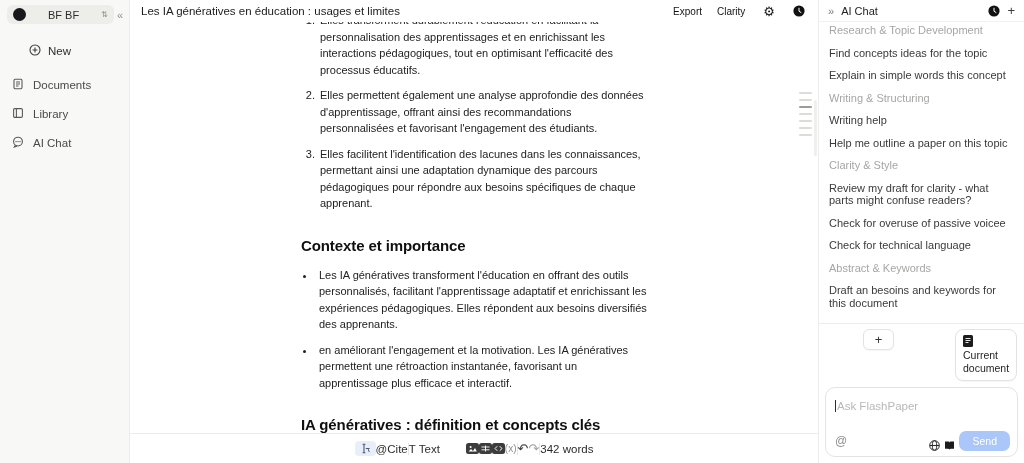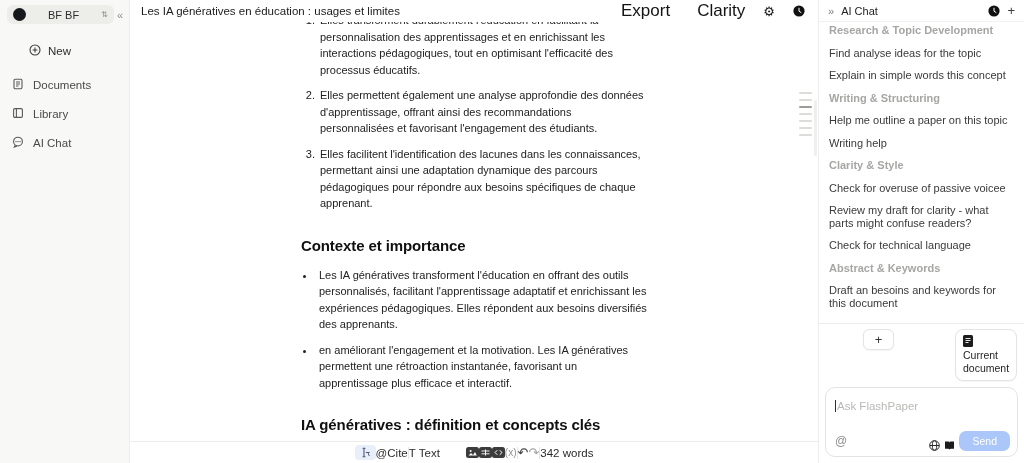--- a/index.html
+++ b/index.html
@@ -16,58 +16,58 @@
   .ws-switch { color:#8d8d8b; font-size:8px; line-height:1; }
   .collapse { margin-left:auto; color:#8f8f8d; font-size:11px; cursor:pointer; padding:2px 3px; }
   .new-row { display:flex; align-items:center; gap:7px; margin:20px 0 14px 22px; cursor:pointer; color:#2e2e2e; }
   .nav-item { display:flex; align-items:center; gap:9px; padding:6px 5px; border-radius:5px; cursor:pointer; color:#4a4a4a; margin-bottom:3px; }
   .nav-item svg, .new-row svg { flex-shrink:0; }
 
   
   .main { flex:1; display:flex; flex-direction:column; background:#fff; position:relative; min-width:0; }
   .main-topbar { height:22px; display:flex; align-items:center; padding:0 13px 0 11px; flex-shrink:0; }
   .doc-title { font-size:11.5px; color:#1c1c1c; flex:1; white-space:nowrap; overflow:hidden; }
-  .tb-action { font-size:17px; color:#141414; margin-left:27px; cursor:pointer; }
+  .tb-action { font-size:10px; color:#141414; margin-left:15px; cursor:pointer; }
   .tb-icon { margin-left:18px; cursor:pointer; display:flex; align-items:center; }
   .gear { font-size:13px; color:#1a1a1a; line-height:1; }
 
   .doc-area { flex:1; overflow:hidden; position:relative; }
   .doc-col { width:346px; margin:-10px auto 0; font-size:11px; line-height:16.5px; color:#222; }
   .doc-col ol { padding-left:17px; }
   .doc-col ol li { margin-bottom:9px; padding-left:2px; }
   .doc-col ul { padding-left:15px; list-style:disc; }
   .doc-col ul li { margin-bottom:9px; padding-left:3px; }
   .doc-col h2 { font-size:15px; font-weight:700; color:#101010; margin:24px 0 11px; line-height:20px; letter-spacing:-0.1px; }
 
   .outline-rail { position:absolute; right:6px; top:70px; display:flex; flex-direction:column; gap:5px; }
   .outline-rail .dash { width:13px; height:2px; background:#dcdcd9; border-radius:1px; }
   .outline-rail .dash.active { background:#9c9c9a; }
   .scroll-sliver { position:absolute; right:1px; top:78px; width:3px; height:56px; background:#efefed; border-radius:2px; }
 
   
-  .editor-toolbar { height:22px; border-top:1px solid #ececea; background:#fff; display:flex; align-items:center; justify-content:center; font-size:11.5px; color:#2e2e2e; flex-shrink:0; }
+  .editor-toolbar { height:30px; border-top:1px solid #ececea; background:#fff; display:flex; align-items:center; justify-content:center; font-size:11.5px; color:#2e2e2e; flex-shrink:0; }
   .sel-chip { background:#e9eefb; border-radius:4px; padding:2px 5px; display:flex; align-items:center; cursor:pointer; }
   .vdiv { width:1px; height:12px; background:#e6e6e4; }
   .tool { cursor:pointer; display:flex; align-items:center; gap:3px; }
   .mini-dark { display:flex; align-items:center; cursor:pointer; }
   .formula { color:#8f8f8f; font-size:10px; cursor:pointer; }
   .undo { color:#3f3f3f; font-size:13px; cursor:pointer; line-height:1; }
   .redo { color:#a5a5a5; font-size:13px; cursor:pointer; line-height:1; }
   .wordcount { color:#2b2b2b; }
   .gap-lg { width:26px; }
 
   
   .panel { width:206px; border-left:1px solid #ececea; background:#fff; display:flex; flex-direction:column; flex-shrink:0; }
   .panel-header { height:22px; border-bottom:1px solid #f1f1ef; display:flex; align-items:center; padding:0 9px; gap:7px; flex-shrink:0; }
   .panel-expand { color:#7a7a7a; font-size:11px; cursor:pointer; }
   .panel-title { font-size:11px; color:#222; flex:1; }
   .panel-plus { font-size:13px; color:#3c3c3c; cursor:pointer; line-height:1; }
   .prompt-spacer { flex:1; }
   .prompt-list { padding:0 10px 6px; font-size:11px; line-height:12.5px; }
-  .prompt-cat { color:#a6a6a4; margin-bottom:6px; padding:2px 0;font-weight:bold; }
+  .prompt-cat { color:#a6a6a4; margin-bottom:6px; padding:2px 0; }
   .prompt-item { color:#3a3a3a; margin-bottom:6px; padding:2px 0; cursor:pointer; border-radius:4px; }
   .composer-sep { border-top:1px solid #ececea; }
   .attach-row { display:flex; align-items:flex-start; justify-content:space-between; padding:5px 7px 2px 44px; }
   .add-context-btn { border:1px solid #e3e3e1; background:#fff; border-radius:6px; width:31px; height:21px; display:flex; align-items:center; justify-content:center; font-size:13px; color:#333; cursor:pointer; box-shadow:0 1px 1px rgba(0,0,0,.04); }
   .doc-chip { border:1px solid #e3e3e1; background:#fff; border-radius:8px; padding:5px 7px; width:62px; font-size:10.5px; line-height:13px; color:#1f1f1f; cursor:pointer; box-shadow:0 1px 1px rgba(0,0,0,.04); }
   .doc-chip svg { display:block; margin-bottom:2px; }
   .chat-input { margin:4px 6px 6px; border:1px solid #e3e3e1; border-radius:10px; height:74px; position:relative; padding:8px 9px; cursor:text; }
   .caret { display:inline-block; width:1px; height:12px; background:#2b2b2b; margin-right:1px; vertical-align:-2px; }
   .placeholder { color:#b8b8b6; font-size:11.5px; }
   .chat-input-row { position:absolute; left:9px; right:7px; bottom:5px; display:flex; align-items:center; }
@@ -218,28 +218,28 @@
             <path d="M6 3.2v3l2 1.3" stroke="#fff" stroke-width="1" fill="none" stroke-linecap="round"></path>
           </svg>
         </span>
       <span class="panel-plus">+</span>
     </div>
 
     <div class="prompt-spacer"></div>
 
     <div class="prompt-list">
       <div class="prompt-cat">Research &amp; Topic Development</div>
-      <div class="prompt-item">Find analyse ideas for the topic</div>
+      <div class="prompt-item">Find concepts ideas for the topic</div>
       <div class="prompt-item">Explain in simple words this concept</div>
       <div class="prompt-cat">Writing &amp; Structuring</div>
+      <div class="prompt-item">Writing help</div>
       <div class="prompt-item">Help me outline a paper on this topic</div>
-      <div class="prompt-item">Writing help</div>
       <div class="prompt-cat">Clarity &amp; Style</div>
+      <div class="prompt-item">Review my draft for clarity - what parts might confuse readers?</div>
       <div class="prompt-item">Check for overuse of passive voicee</div>
-      <div class="prompt-item">Review my draft for clarity - what parts might confuse readers?</div>
       <div class="prompt-item">Check for technical language</div>
       <div class="prompt-cat">Abstract &amp; Keywords</div>
       <div class="prompt-item">Draft an besoins and keywords for this document</div>
     </div>
 
     <div class="composer-sep"></div>
 
     <div class="attach-row">
       <button class="add-context-btn">+</button>
       <div class="doc-chip">

